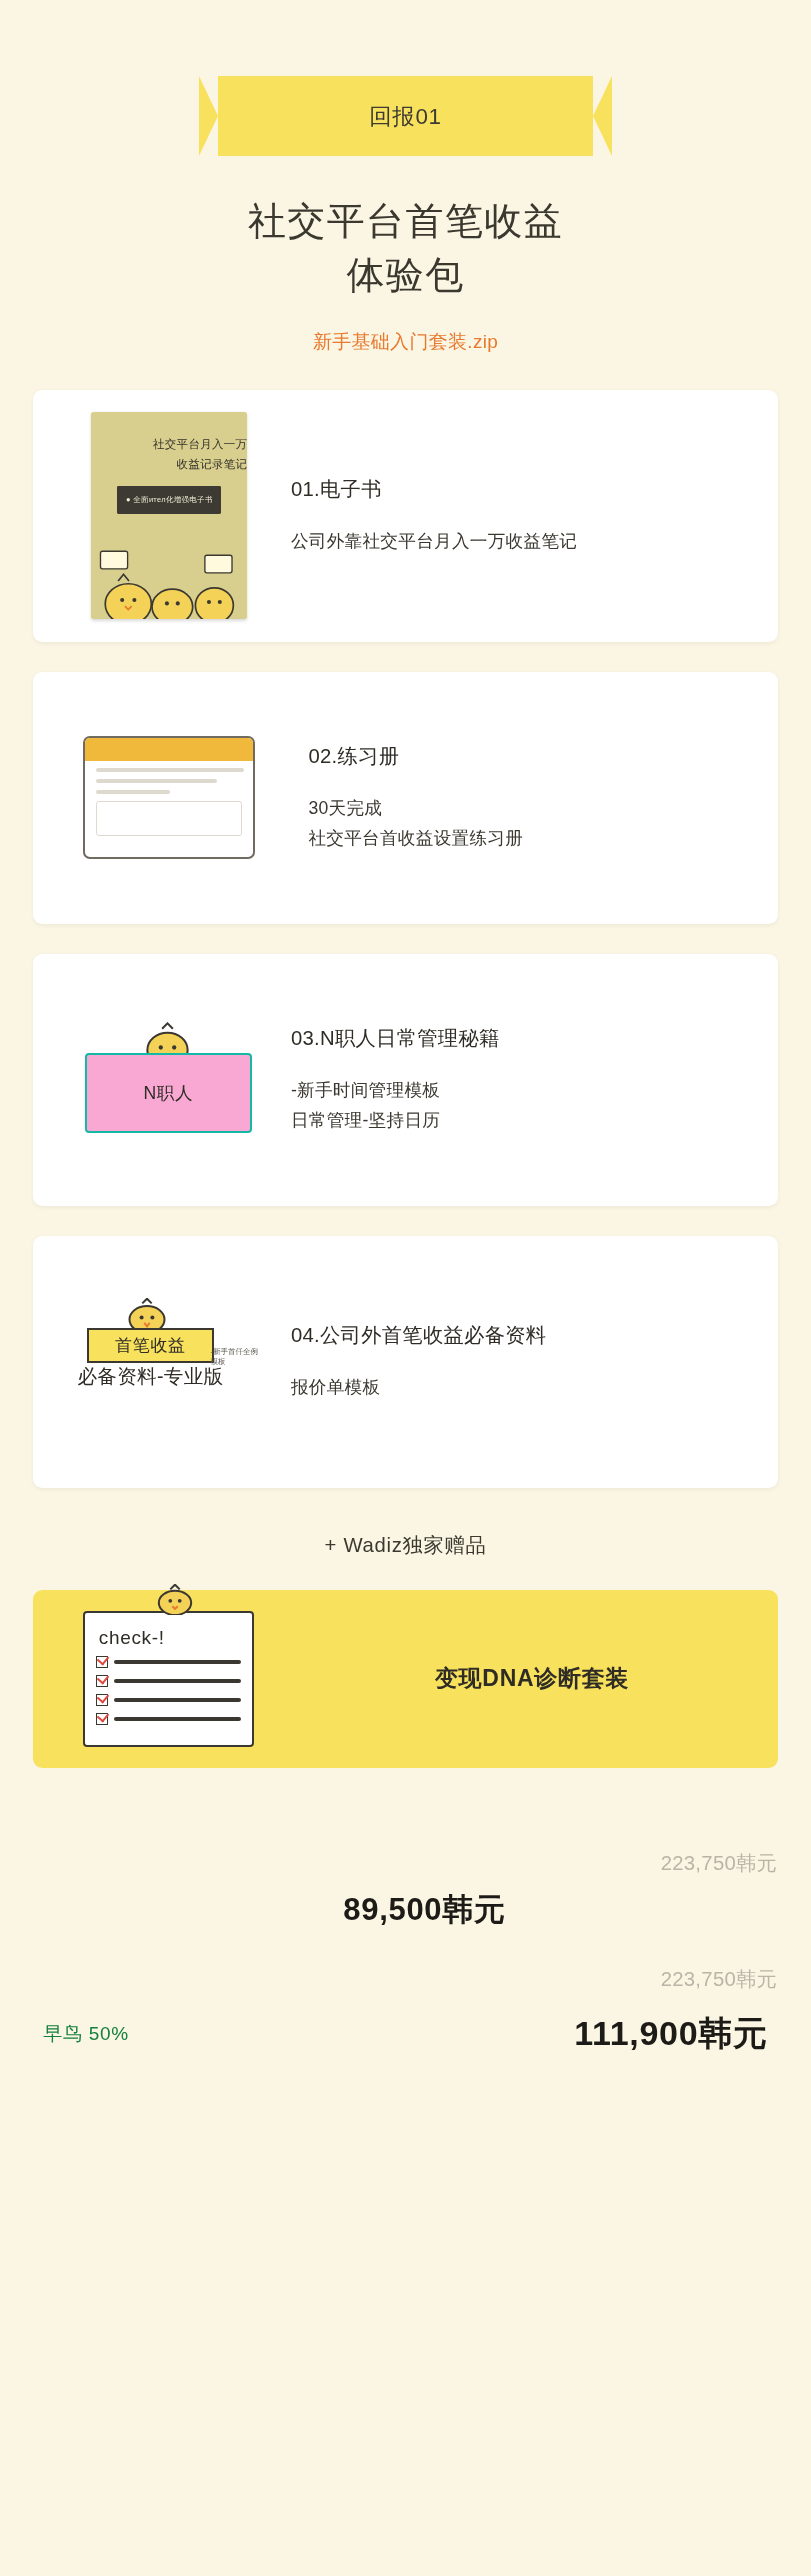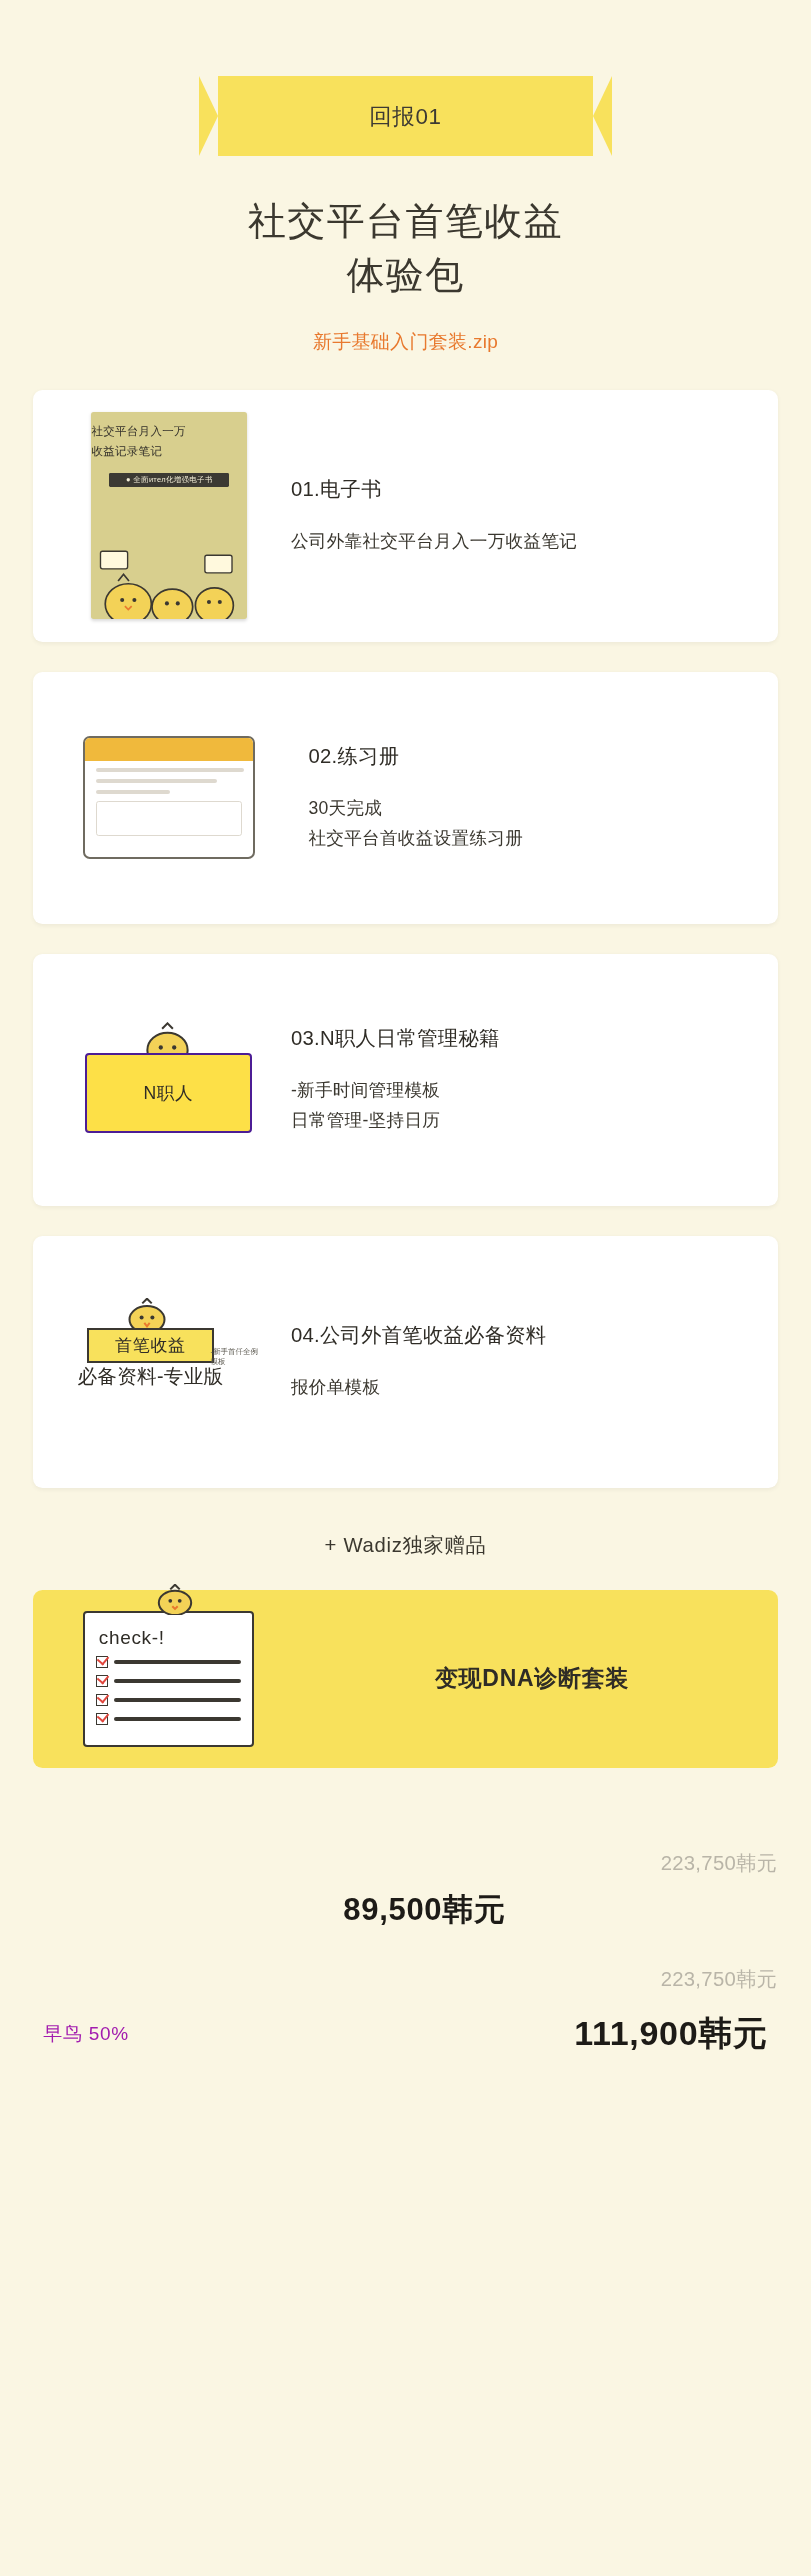--- a/index.html
+++ b/index.html
@@ -124,35 +124,35 @@
   .ebook {
     width: 156px;
     height: 207px;
     background: #d8cf8e;
     border-radius: 2.7px;
     position: relative;
     overflow: hidden;
     box-shadow: 0 1.4px 3.4px rgba(0,0,0,0.15);
   }
   .ebook .ebk-title {
-    margin-top: 10px;
-    text-align: left;
+    margin-top: 23px;
+    text-align: right;
     font-size: 11.5px;
     color: #33302a;
     line-height: 1.7;
     letter-spacing: 0.3px;
   }
   .ebook .ebk-sub {
     margin: 11px auto 16px;
-    width: 120px;
+    width: 104px;
     background: #3c3a33;
     color: #f4efd8;
     font-size: 7.5px;
     text-align: center;
-    padding: 2px 0;
+    padding: 9px 0;
     border-radius: 1.4px;
     letter-spacing: 0.3px;
   }
   .ebook .ebk-art {
     position: absolute;
     left: 0; right: 0; bottom: 0;
     height: 80px;
   }
 
   
@@ -189,22 +189,22 @@
   .njob {
     width: 169px;
     height: 115px;
     position: relative;
   }
   .njob .nj-box {
     position: absolute;
     left: 0; top: 31px;
     width: 163px;
     height: 76px;
-    background: #fde047;
-    border: 2px solid #4c1d95;
+    background: #f9a8d4;
+    border: 2px solid #14b8a6;
     border-radius: 4.1px;
     display: flex;
     align-items: center;
     justify-content: center;
   }
   .njob .nj-text {
     font-size: 17.6px;
     color: #2f2c26;
     letter-spacing: 0.7px;
   }
@@ -382,21 +382,21 @@
   }
   .price-row.second { margin-top: 34px; }
   .deal-row.second {
     justify-content: space-between;
     padding: 0 16.3px;
     margin-top: 17.6px;
   }
   .deal-name.small {
     font-size: 19px;
     font-weight: normal;
-    color: #a21caf;
+    color: #15803d;
   }
   .deal-price.big {
     font-size: 34px;
   }
 
   .footer-pad { height: 27px; }
 </style>
 </head>
 <body>
 

